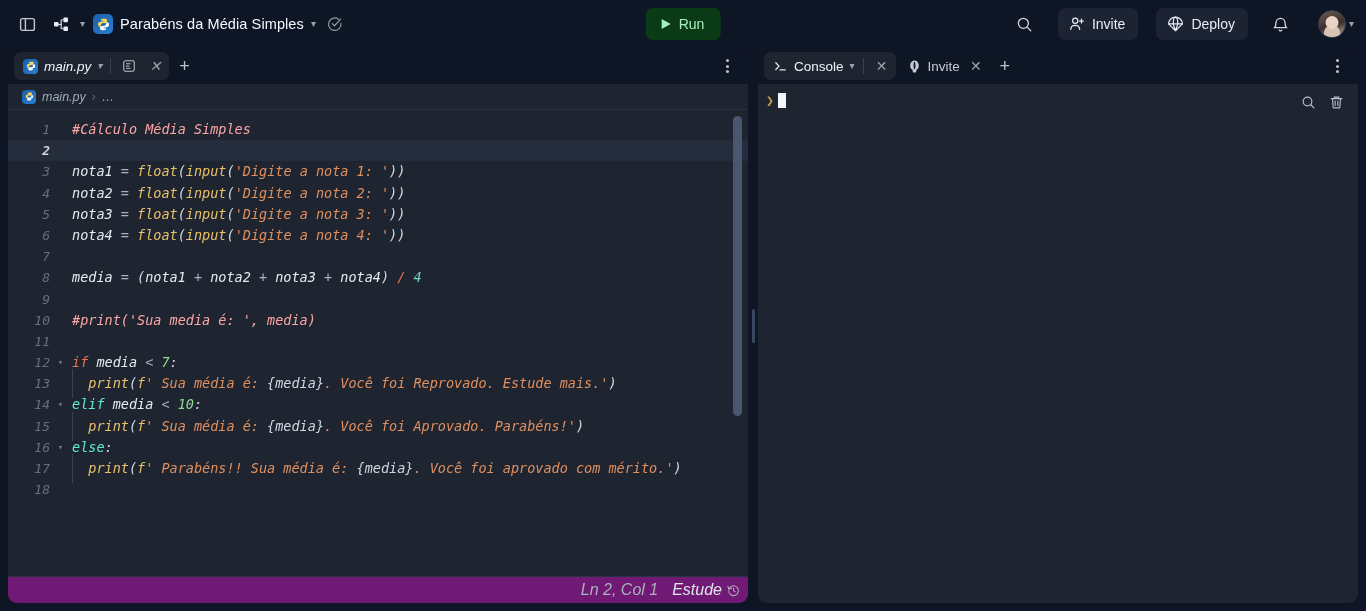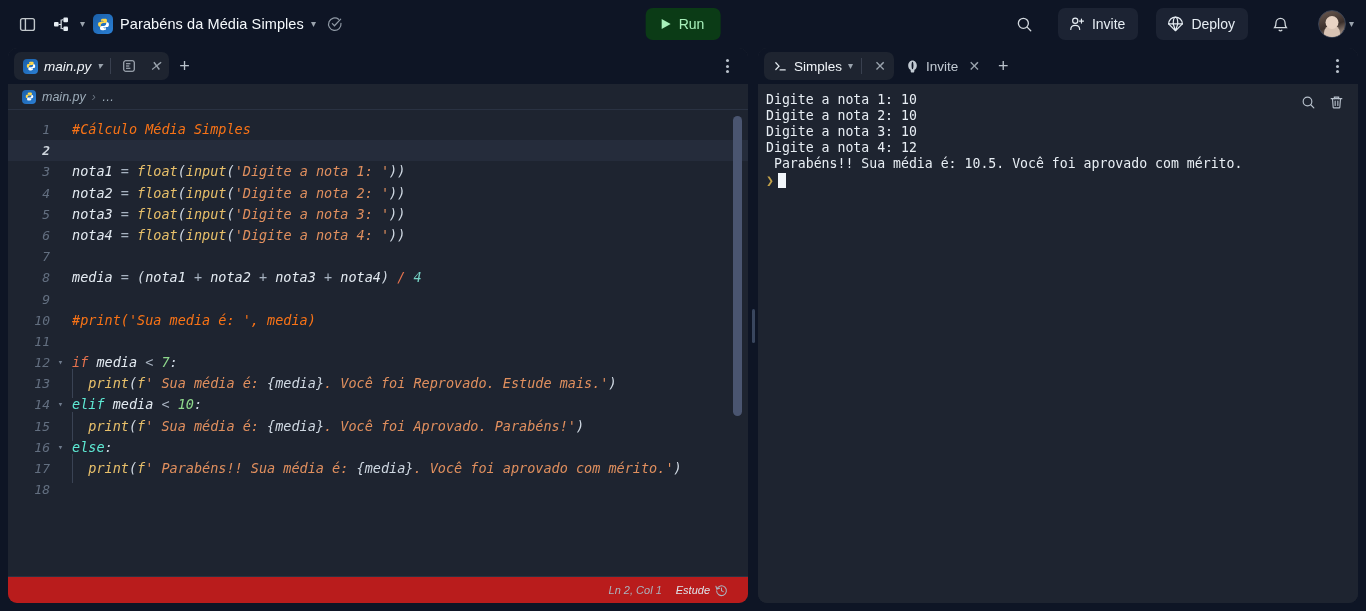--- a/index.html
+++ b/index.html
@@ -157,21 +157,21 @@
   .fold {
     width: 17px; flex: 0 0 17px; text-align: center;
     color: #6f7b8c; font-size: 9px; user-select: none; cursor: pointer;
   }
   .ctext { padding-left: 3px; position: relative; }
   .ind { display: inline-block; position: relative; }
   .ind::before {
     content: ""; position: absolute; left: 0; top: -4px; bottom: -4px;
     width: 1px; background: #3a4354;
   }
-  .tk-com  { color: #f97316; }
+  .tk-com  { color: #fca5a5; }
   .tk-id   { color: #e4ebf2; }
   .tk-op   { color: #a7b2c0; }
   .tk-fn   { color: #e8c06a; }
   .tk-str  { color: #e08f5e; }
   .tk-kw   { color: #e7734e; }
   .tk-kw2  { color: #5eead4; }
   .tk-num  { color: #76d2c4; }
   .tk-num2 { color: #8fd98c; }
   .tk-br   { color: #cfd8e2; }
   .tk-pre  { color: #e8c06a; text-align: center; }
@@ -179,23 +179,23 @@
   .vscroll {
     position: absolute; right: 6px; top: 6px;
     width: 9px; height: 300px; border-radius: 5px;
     background: #4a5570; cursor: pointer;
   }
 
   
   .statusbar {
     height: 27px; flex: 0 0 27px;
     display: flex; align-items: center; justify-content: flex-end;
-    gap: 14px; padding: 0 20px;
-    background: #b91c1c; border-top: 1px solid #2a3242;
-    color: #aab3be; font-size: 11px;
+    gap: 14px; padding: 0 8px;
+    background: #701a75; border-top: 1px solid #2a3242;
+    color: #aab3be; font-size: 16px;
   }
   .hist { display: flex; align-items: center; gap: 5px; cursor: pointer; color: #dde4ea; }
 
   
   .console-body {
     flex: 1 1 auto; min-height: 0; position: relative;
     background: #1e2430; padding: 8px 10px 8px 8px; overflow: hidden;
   }
   .console-out {
     font-family: "DejaVu Sans Mono", "Liberation Mono", monospace;
@@ -372,21 +372,21 @@
 
     <div class="pane pane-console">
       <div class="tabbar">
         <div class="tab active">
           <span style="display:flex;">
             <svg width="15" height="15" viewBox="0 0 16 16" fill="none" stroke="#e2e8ee" stroke-width="1.35" stroke-linecap="round">
               <polyline points="3,4 6.4,7.6 3,11.2"></polyline>
                 <line x1="7.6" y1="11.6" x2="13" y2="11.6"></line>
             </svg>
           </span>
-          <span>Simples</span>
+          <span>Console</span>
           <span class="chev">▾</span>
           <span class="tab-sep"></span>
           <span class="tab-x">✕</span>
         </div>
         <div class="tab">
           <span style="display:flex;">
             <svg width="15" height="15" viewBox="0 0 16 16" fill="#c2cad3">
               <path d="M8 1.6c2.5 0 4.6 2.4 4.6 5.2 0 2.1-1 3.9-2.5 4.7l-.3 2.4c0 .3-.3.5-.6.5H6.8c-.3 0-.6-.2-.6-.5l-.3-2.4c-1.5-.8-2.5-2.6-2.5-4.7C3.4 4 5.5 1.6 8 1.6zm0 1.3c-.6 0-1 1.8-1 4s.4 4 1 4 1-1.8 1-4-.4-4-1-4z"></path>
             </svg>
           </span>
@@ -397,25 +397,20 @@
         <div class="tab-kebab">
           <span class="kebab-dots">
               <i></i>
               <i></i>
               <i></i>
             </span>
         </div>
       </div>
 
       <div class="console-body">
-        <div class="console-out">Digite a nota 1: 10
-Digite a nota 2: 10
-Digite a nota 3: 10
-Digite a nota 4: 12
- Parabéns!! Sua média é: 10.5. Você foi aprovado com mérito.</div>
         <div class="prompt-row">
           <span class="prompt-glyph">❯</span>
           <span class="cursor-block"></span>
         </div>
         <div class="console-tools">
           <div class="ctool">
             <svg width="15" height="15" viewBox="0 0 18 18" fill="none" stroke="#b7c0cb" stroke-width="1.4" stroke-linecap="round">
               <circle cx="7.8" cy="7.8" r="5.2"></circle>
                 <line x1="11.7" y1="11.7" x2="15.4" y2="15.4"></line>
             </svg>

